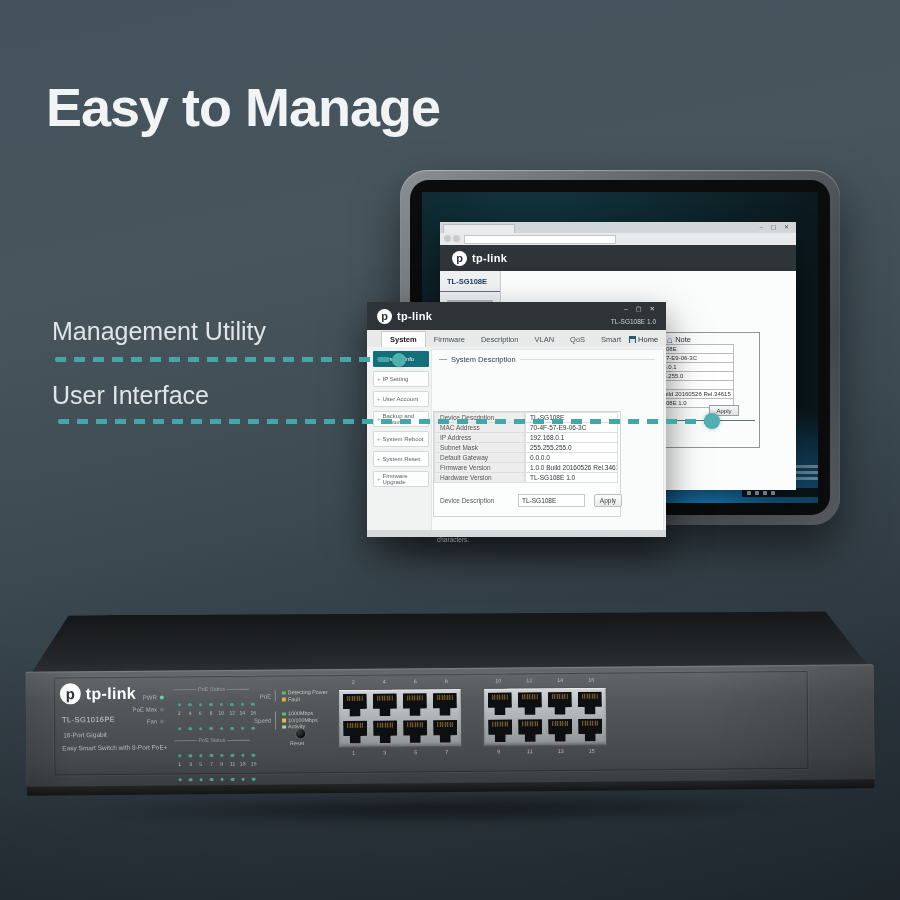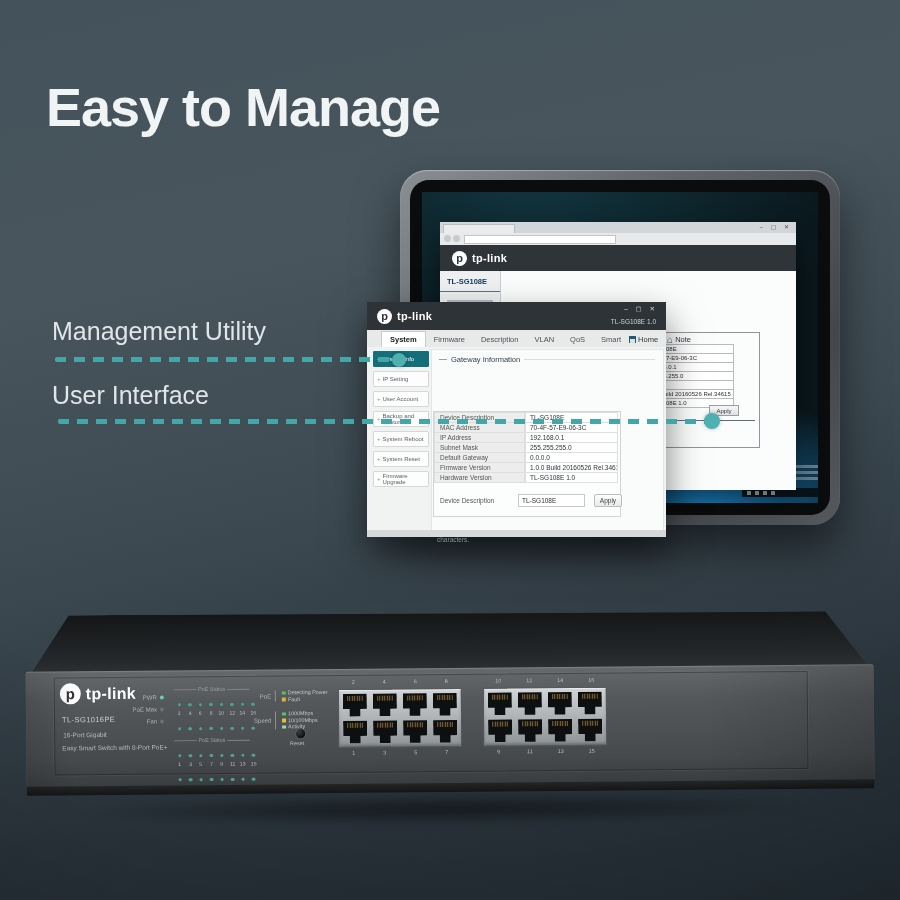--- a/index.html
+++ b/index.html
@@ -313,21 +313,21 @@
             <span class="ubullet">+</span>
             <span>System Reset</span>
           </div>
           <div class="usitem">
             <span class="ubullet">+</span>
             <span>Firmware Upgrade</span>
           </div>
         </div>
       <div id="u-sect">
         <span class="tick"></span>
-        <span class="stitle">Gateway Information</span>
+        <span class="stitle">System Description</span>
         <span class="flexline"></span>
       </div>
       <div id="u-panel">
         <div id="u-table">
             <div class="urow">
               <span class="ulab">Device Description</span>
               <span class="uval">TL-SG108E</span>
             </div>
             <div class="urow">
               <span class="ulab">MAC Address</span>

